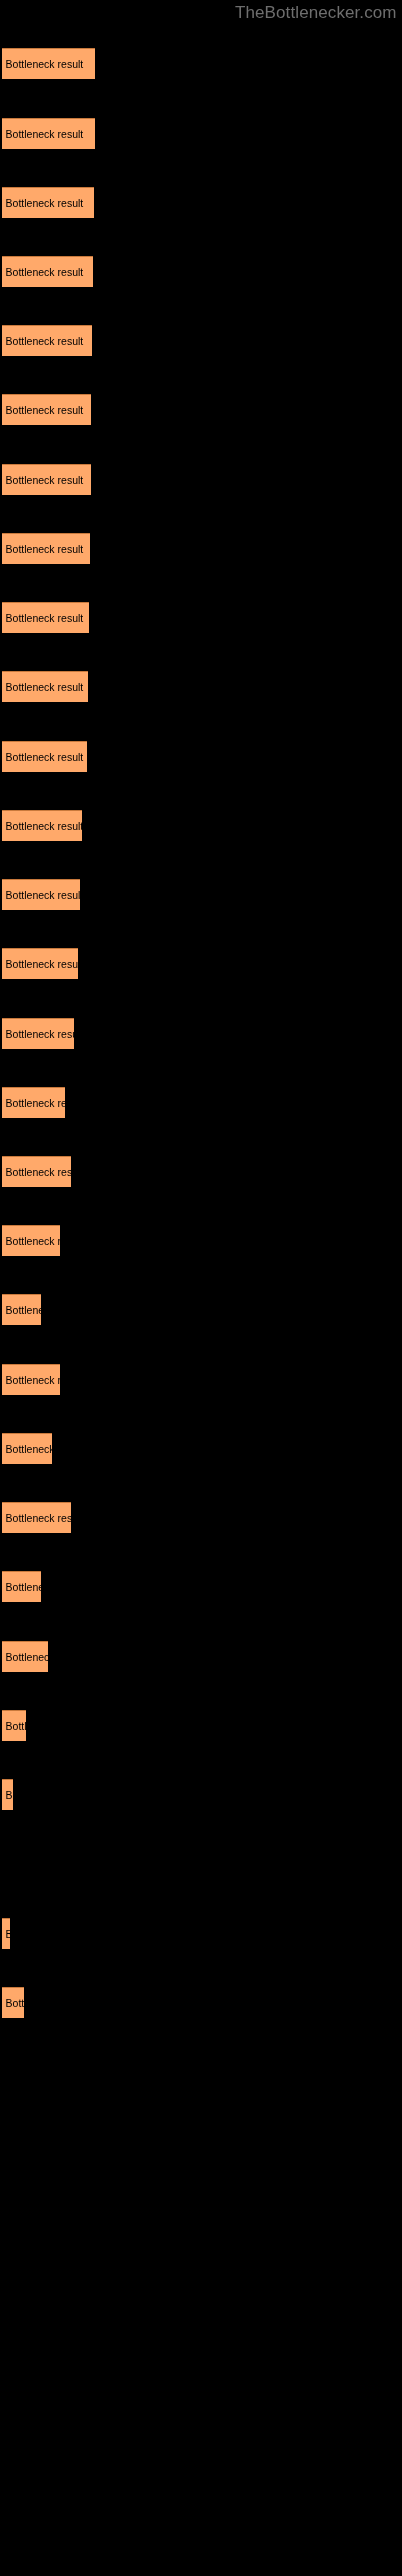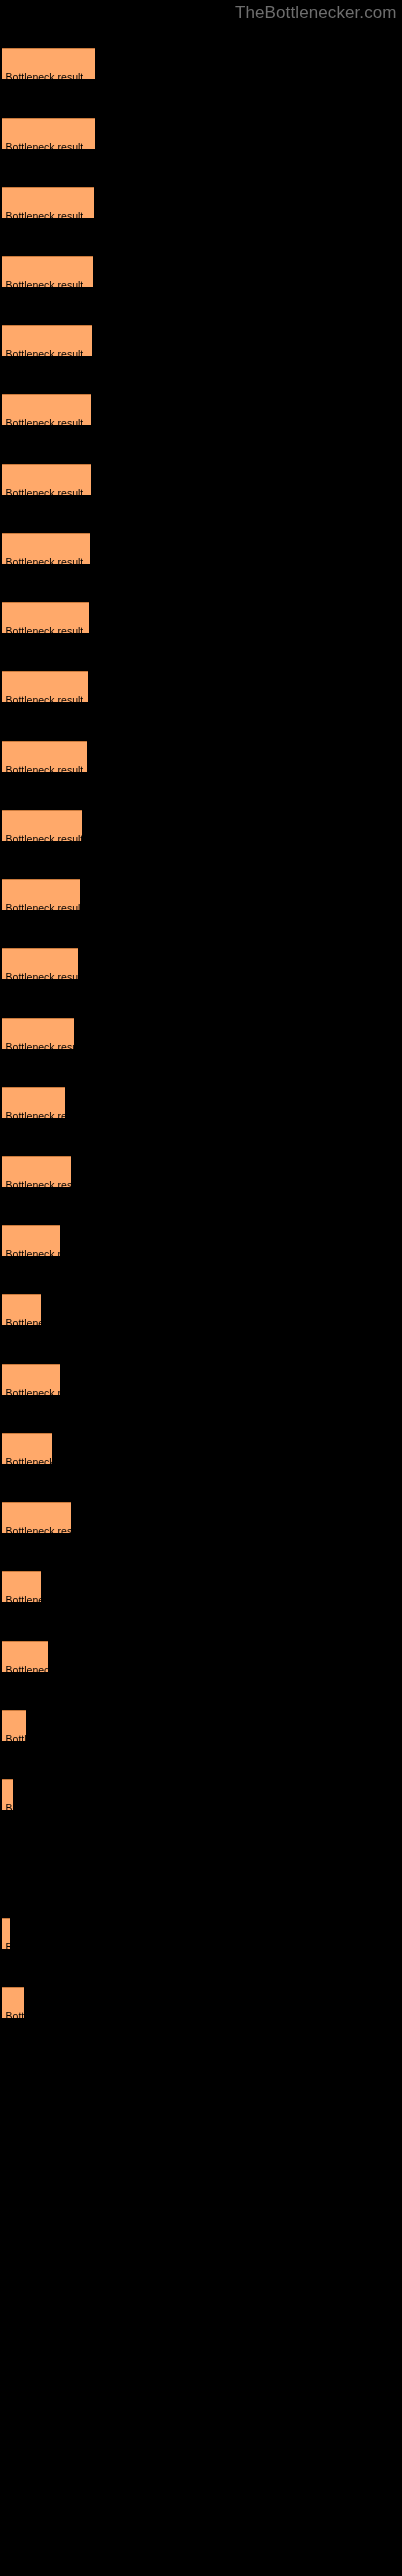--- a/index.html
+++ b/index.html
@@ -62,21 +62,20 @@
     position: absolute;
     left: 4px;
     top: 50%;
     transform: translateY(-50%);
     font-family: "Liberation Sans", sans-serif;
     font-size: 10.5px;
     line-height: 12px;
     color: #000000;
     white-space: nowrap;
     pointer-events: none;
-    margin-top: 13px;
   }
 </style>
 </head>
 <body>
 
 <div id="chart-root">
 
   <div id="watermark">TheBottlenecker.com</div>
 
   <div id="bars">

